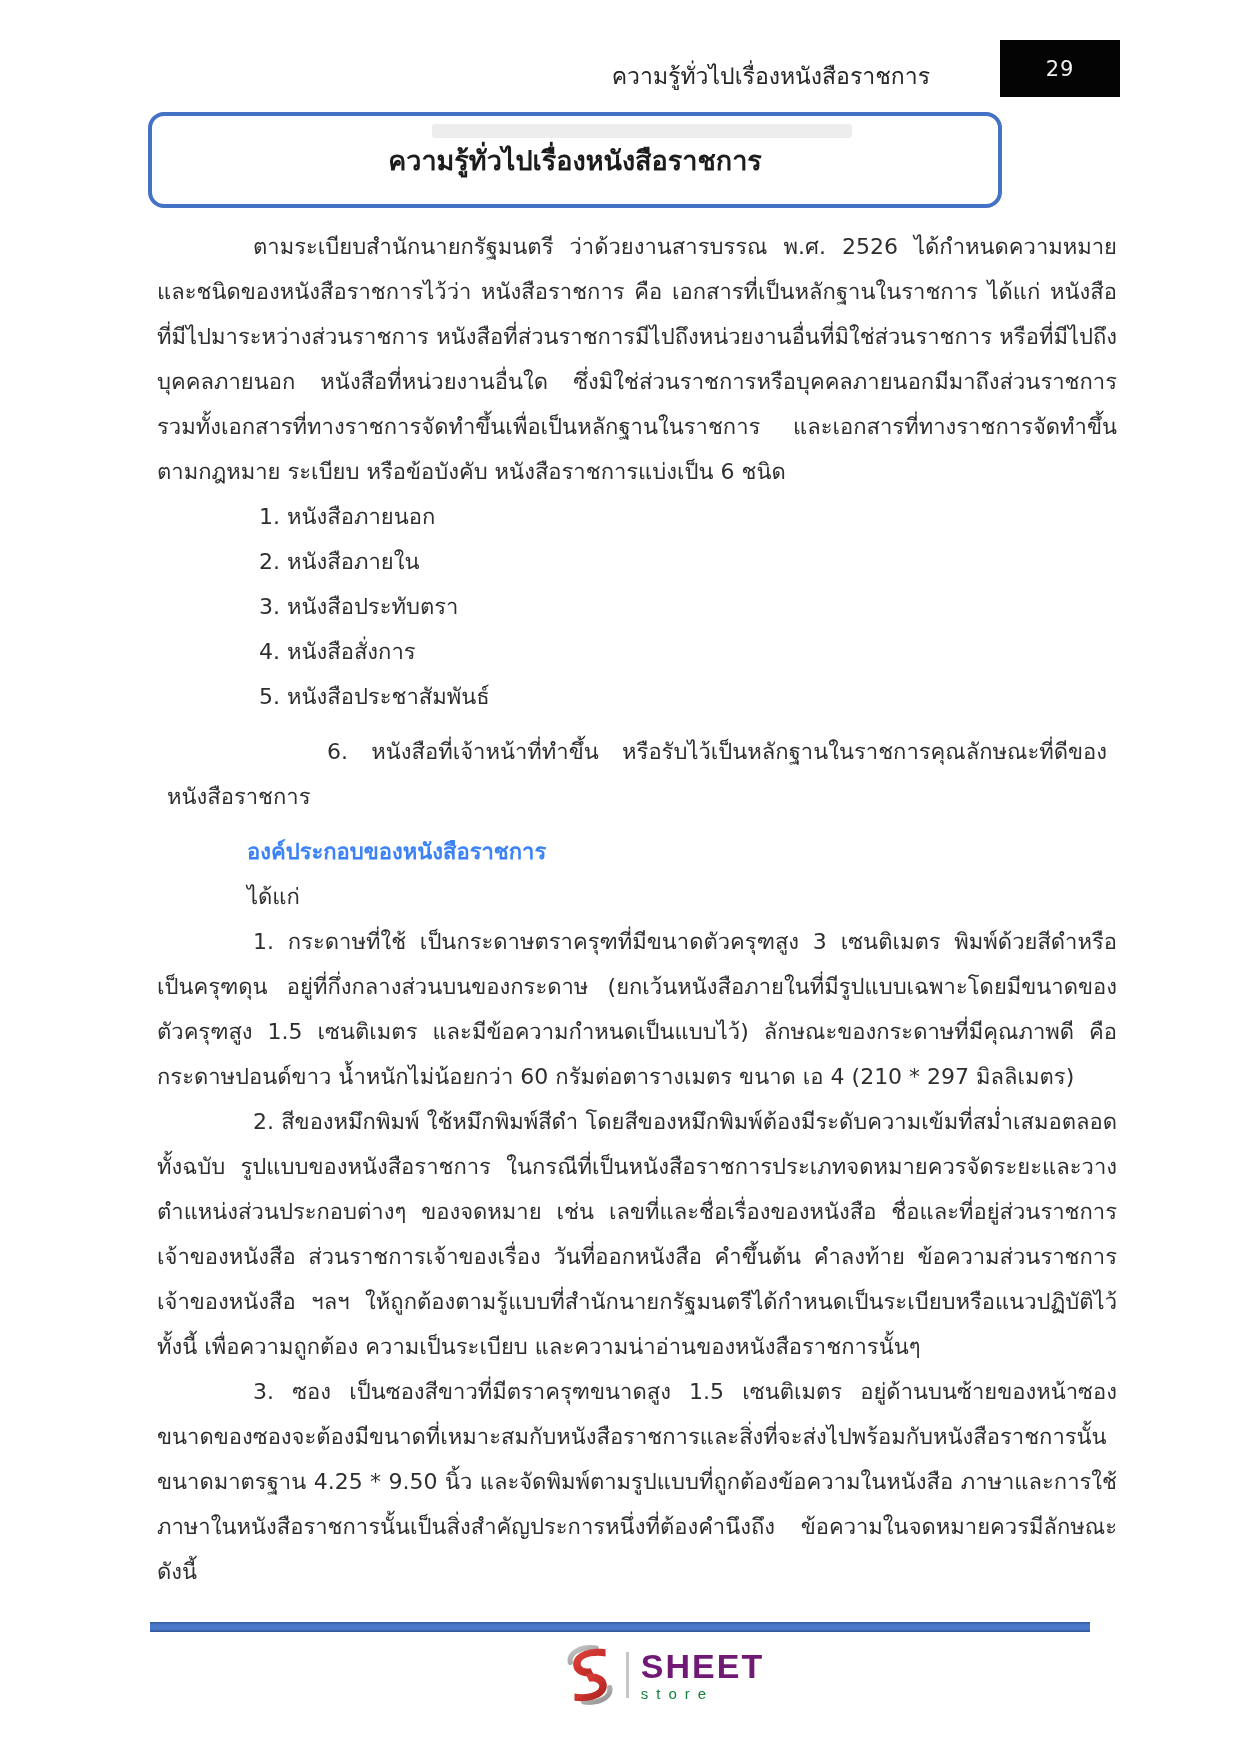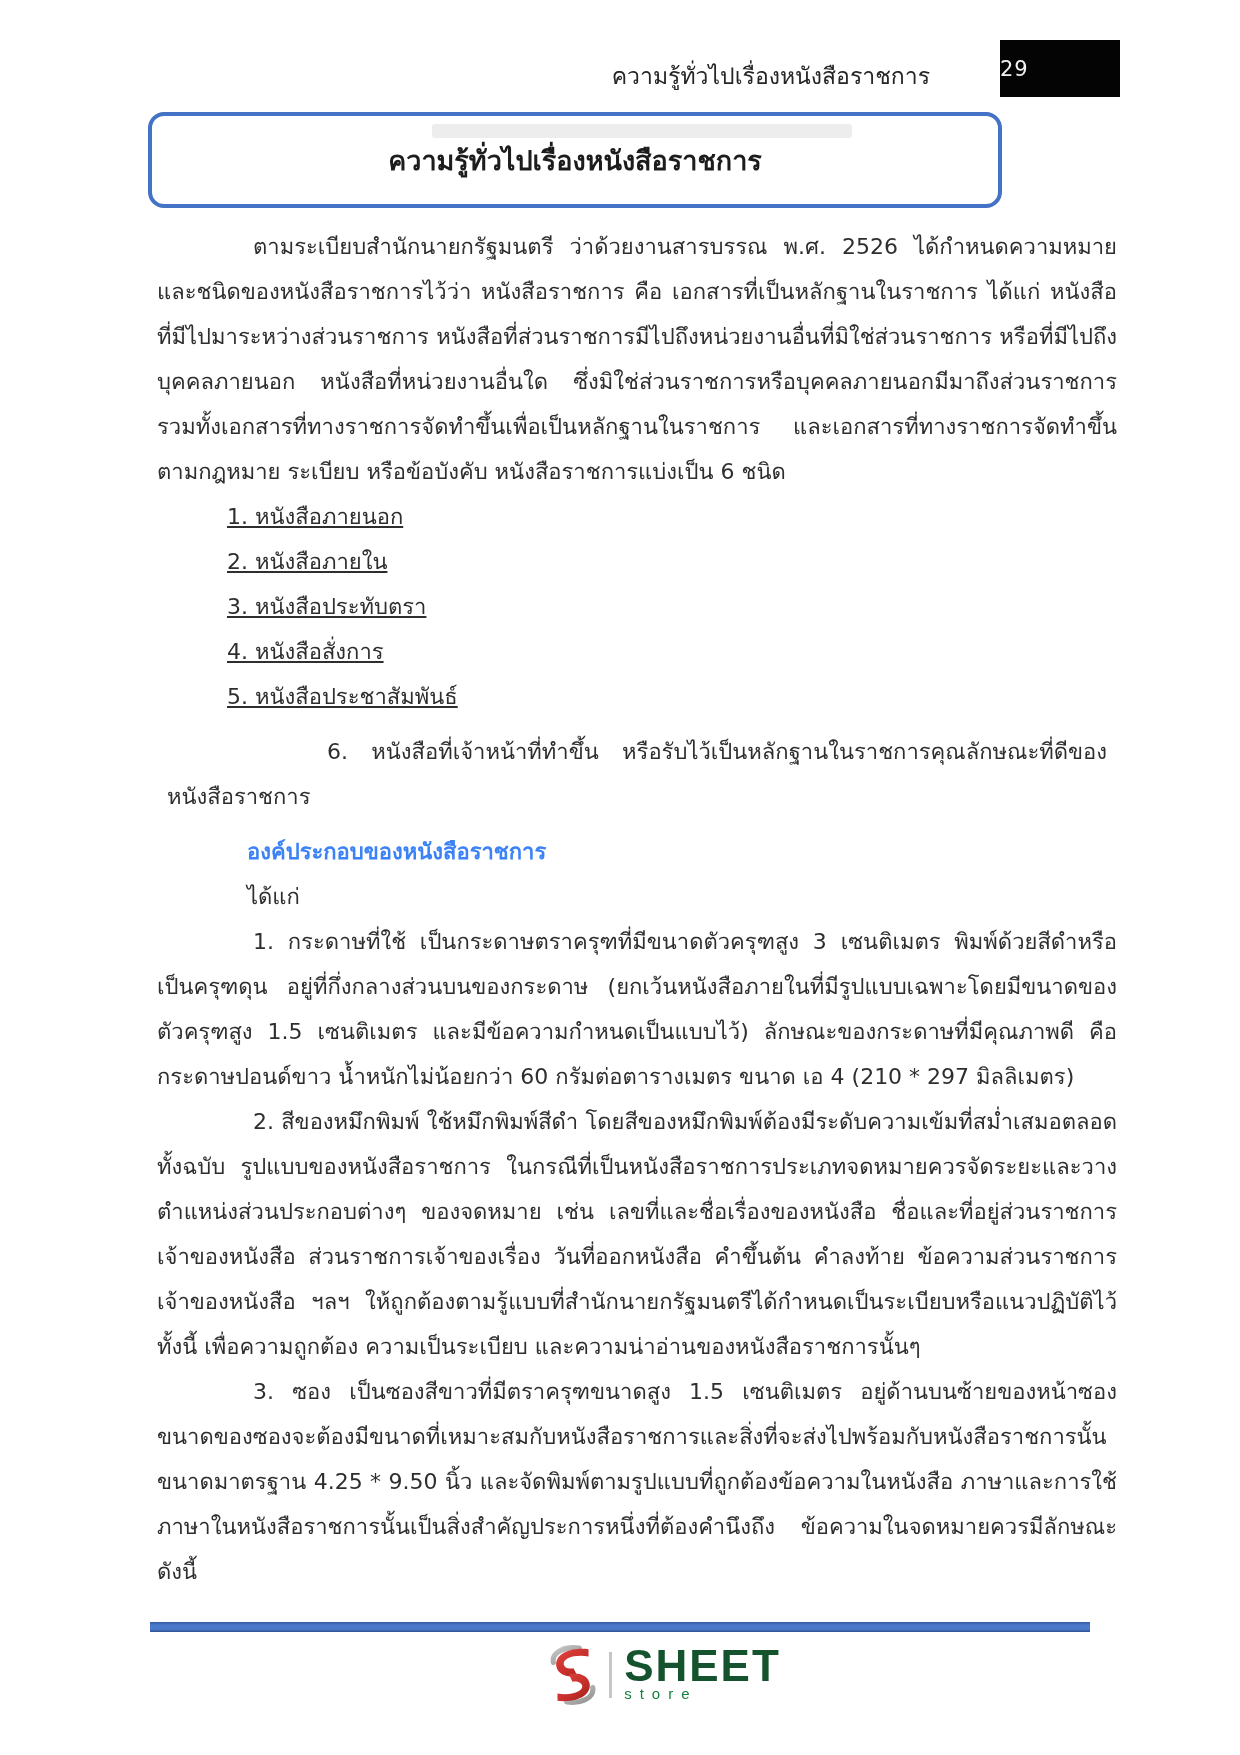--- a/index.html
+++ b/index.html
@@ -10,21 +10,21 @@
   }
   .page { position: absolute; inset: 0; background: #ffffff; }
 
   
   .running-title {
     position: absolute; top: 58px; right: 310px;
     font-size: 23px; color: #262626; white-space: nowrap;
   }
   .page-number-box {
     position: absolute; top: 40px; left: 1000px; width: 120px; height: 57px;
-    background: #040404; display: flex; align-items: center; 
+    background: #040404; display: flex; align-items: center; justify-content: center;
   }
   .page-number { color: #f2f2f2; font-size: 21px; letter-spacing: 1px; }
 
   
   .title-box {
     position: absolute; top: 112px; left: 148px; width: 846px; height: 88px;
     border: 4px solid #4472C4; border-radius: 16px; background: #ffffff;
     display: flex; align-items: center; justify-content: center;
   }
   .title-box .smudge {
@@ -33,21 +33,21 @@
   }
   .title-text { font-size: 27px; font-weight: bold; color: #1c1c1c; position: relative; }
 
   
   .body-col {
     position: absolute; top: 224px; left: 157px; width: 960px;
     font-size: 22px; line-height: 45px; color: #2e2e2e;
   }
   .para { margin: 0; text-align: justify; }
   .indent { text-indent: 96px; }
-  .doc-type { margin: 0 0 0 70px; text-decoration: underline; }
+  .doc-type { margin: 0 0 0 102px; }
   .wrap-6 { margin: 10px; text-align: justify; text-indent: 160px; }
   .section-heading { margin: 0 0 0 90px; font-weight: bold; color: #3b82f6; }
   .section-lead { margin: 0 0 0 90px; }
 
   
   .footer-rule {
     position: absolute; top: 1622px; left: 150px; width: 940px; height: 10px;
     background: linear-gradient(#33599e, #4b79ca 30%, #4b79ca 72%, #2f5190);
   }
   .footer-logo {
@@ -55,21 +55,21 @@
     display: flex; align-items: center; justify-content: center;
     transform: translateX(44px);
   }
   .logo-s { width: 52px; height: 60px; flex: 0 0 auto; }
   .logo-divider {
     width: 3px; height: 46px; background: #c6c6c6; margin: 0 12px 0 10px; flex: 0 0 auto;
   }
   .logo-texts { display: flex; flex-direction: column; justify-content: center; }
   .logo-primary {
     font-family: "Liberation Sans", sans-serif; font-weight: bold;
-    font-size: 44px; line-height: 34px; color: #14532d; letter-spacing: 2px;
+    font-size: 34px; line-height: 34px; color: #701a75; letter-spacing: 2px;
   }
   .logo-secondary {
     font-family: "Liberation Sans", sans-serif;
     font-size: 15px; line-height: 16px; color: #15803d; letter-spacing: 8px; margin-top: 3px;
   }
 </style>
 </head>
 <body>
 
 <div class="page">

